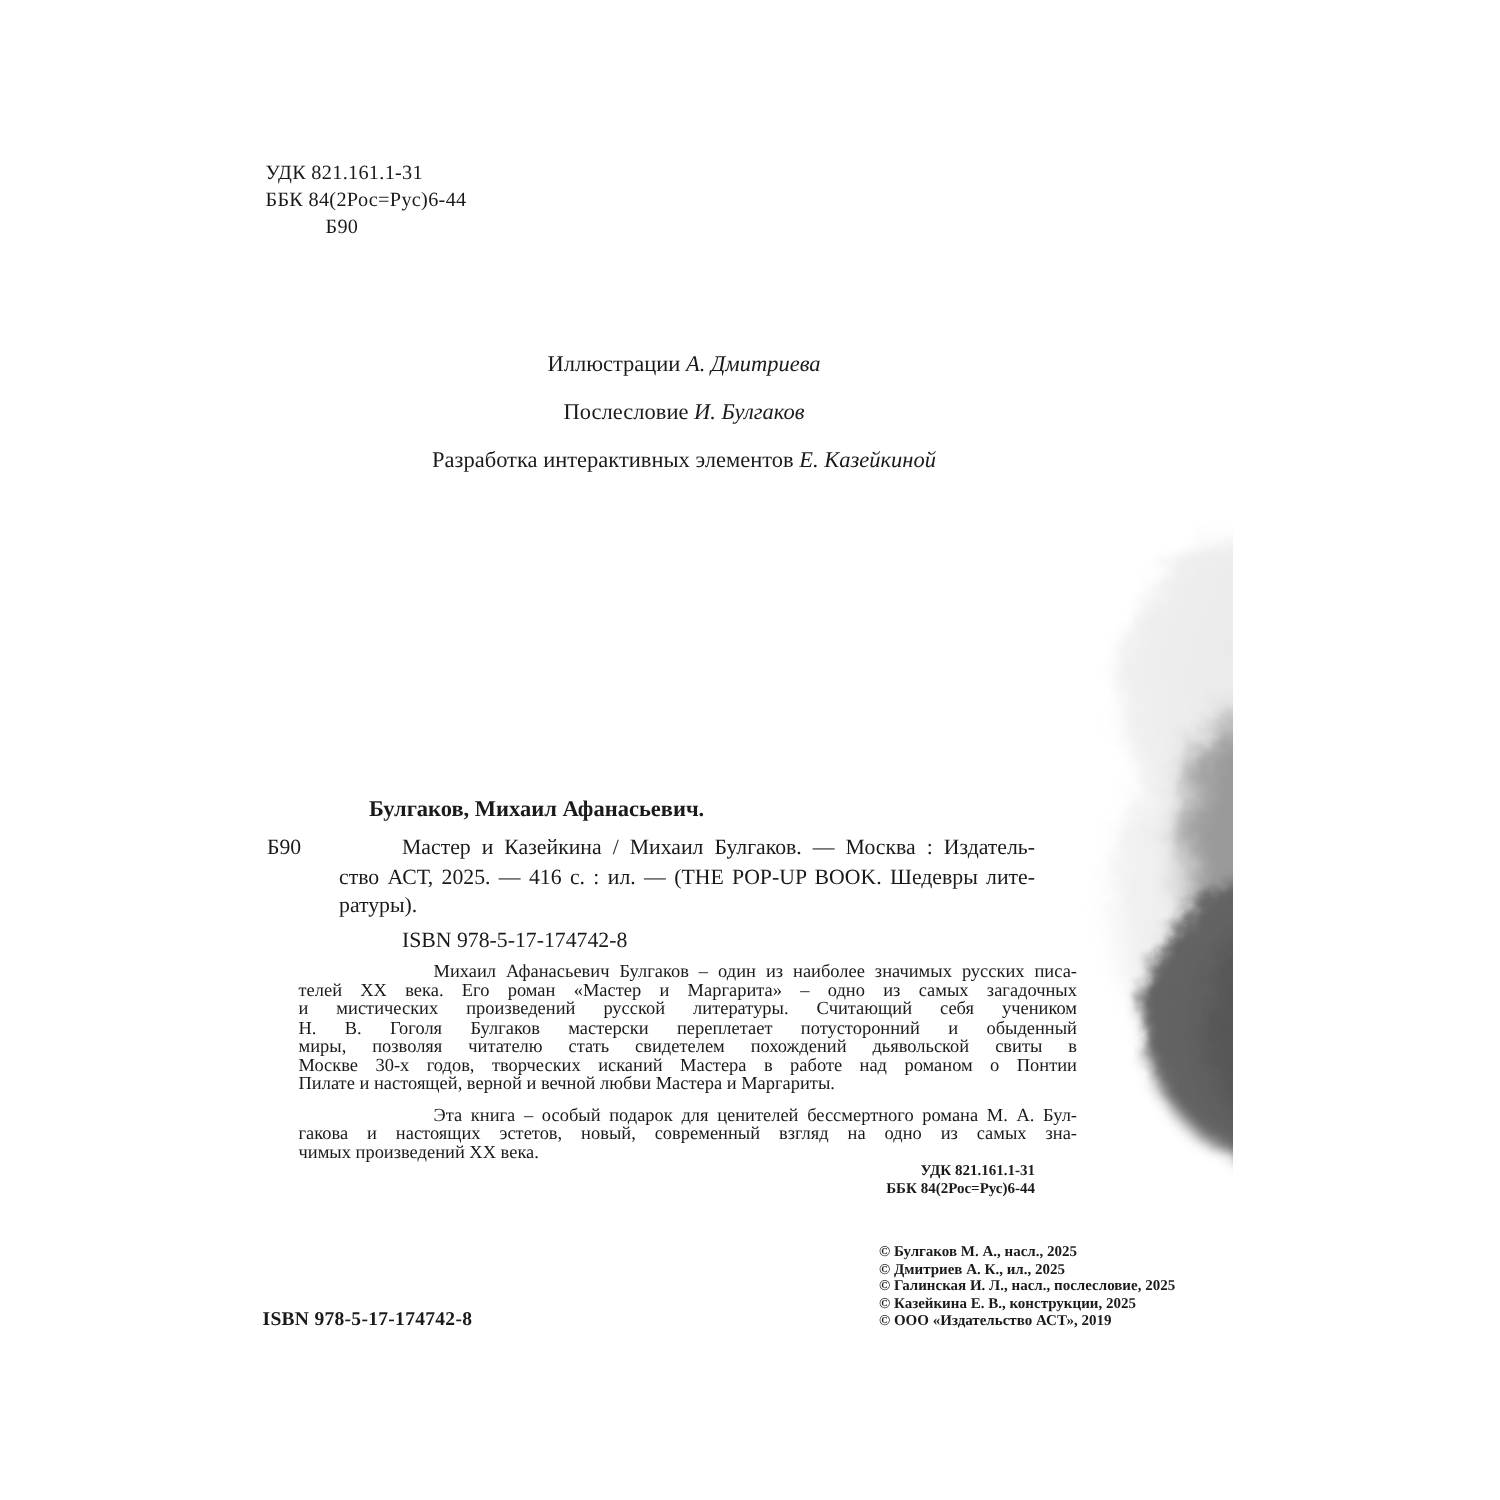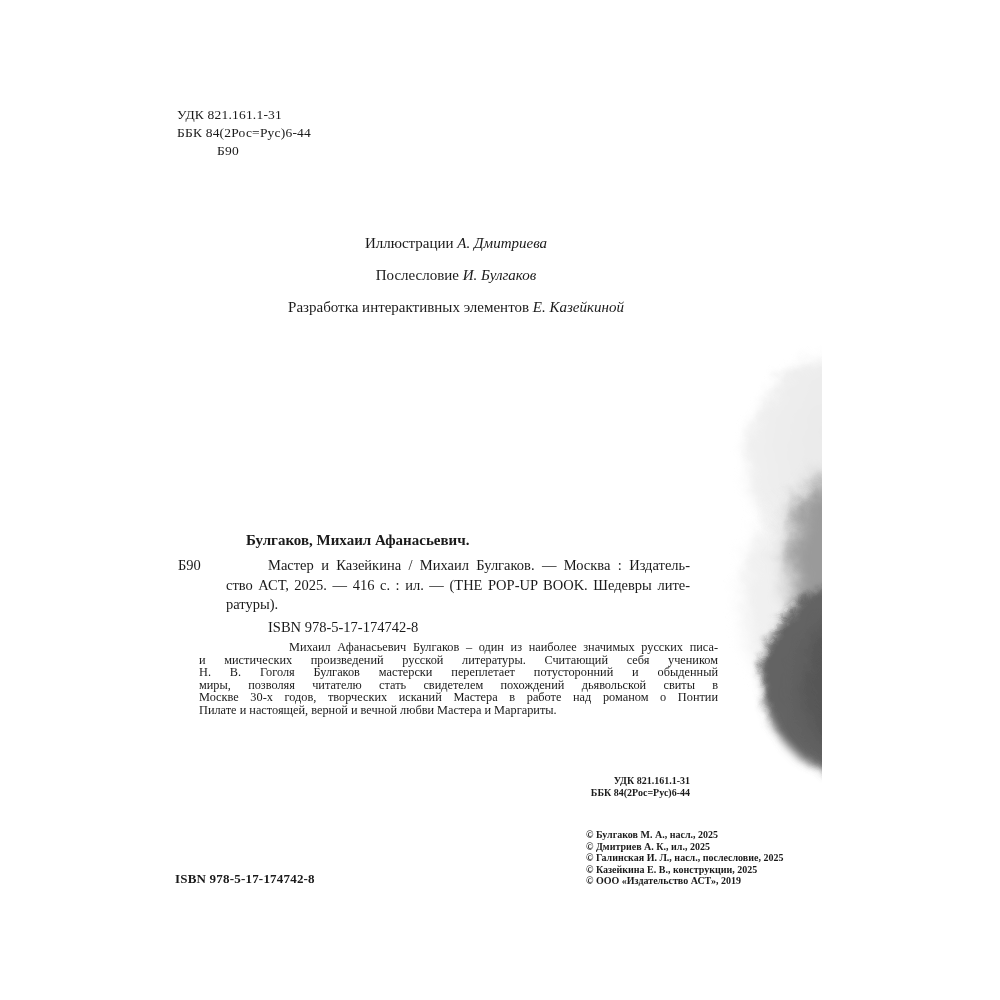--- a/index.html
+++ b/index.html
@@ -171,30 +171,39 @@
 
       <div class="jline last">ратуры).</div>
     </div>
   <div class="abs bib-isbn">ISBN 978-5-17-174742-8</div>
 
   <div class="abs annotation">
     <div class="para1">
 
         <div class="jline first">Михаил Афанасьевич Булгаков – один из наиболее значимых русских писа-</div>
 
+        <div class="jline">телей XX века. Его роман «Мастер и Маргарита» – одно из самых загадочных</div>
 
         <div class="jline">и мистических произведений русской литературы. Считающий себя учеником</div>
 
         <div class="jline">Н. В. Гоголя Булгаков мастерски переплетает потусторонний и обыденный</div>
 
         <div class="jline">миры, позволяя читателю стать свидетелем похождений дьявольской свиты в</div>
 
         <div class="jline">Москве 30-х годов, творческих исканий Мастера в работе над романом о Понтии</div>
 
         <div class="jline last">Пилате и настоящей, верной и вечной любви Мастера и Маргариты.</div>
+      </div>
+    <div class="para2">
+
+        <div class="jline first">Эта книга – особый подарок для ценителей бессмертного романа М. А. Бул-</div>
+
+        <div class="jline">гакова и настоящих эстетов, новый, современный взгляд на одно из самых зна-</div>
+
+        <div class="jline last">чимых произведений XX века.</div>
       </div>
   </div>
 
   <div class="abs codes-right">
     <div>УДК 821.161.1-31</div>
     <div>ББК 84(2Рос=Рус)6-44</div>
   </div>
 
   <div class="abs copyrights">
 

